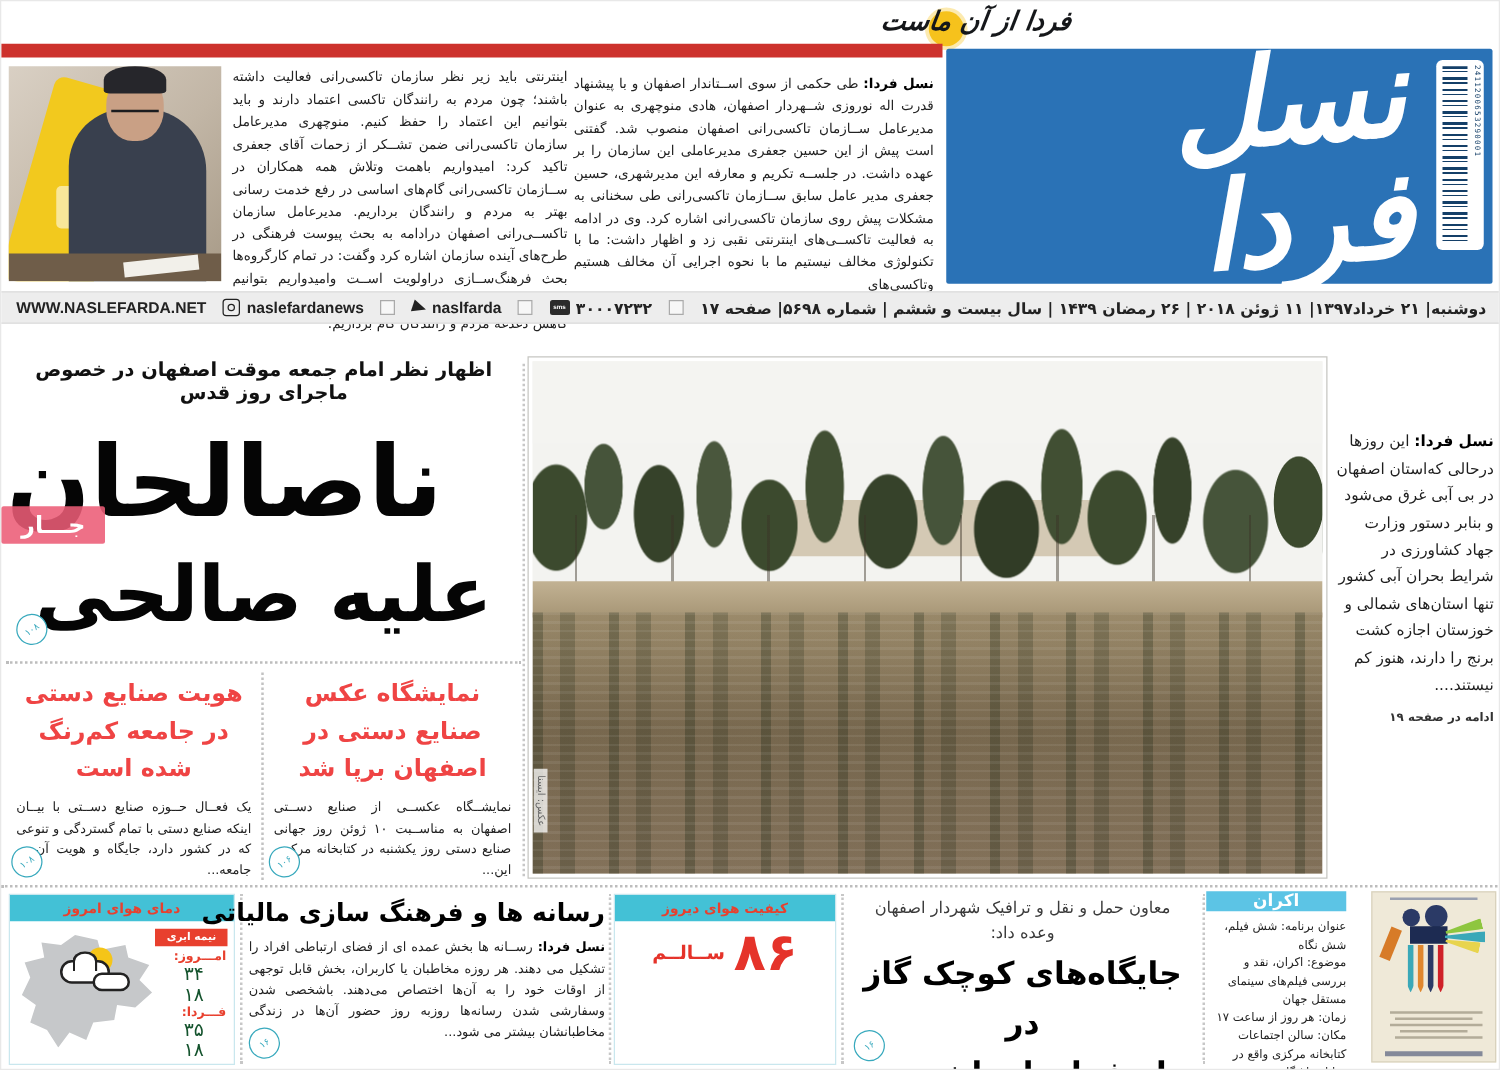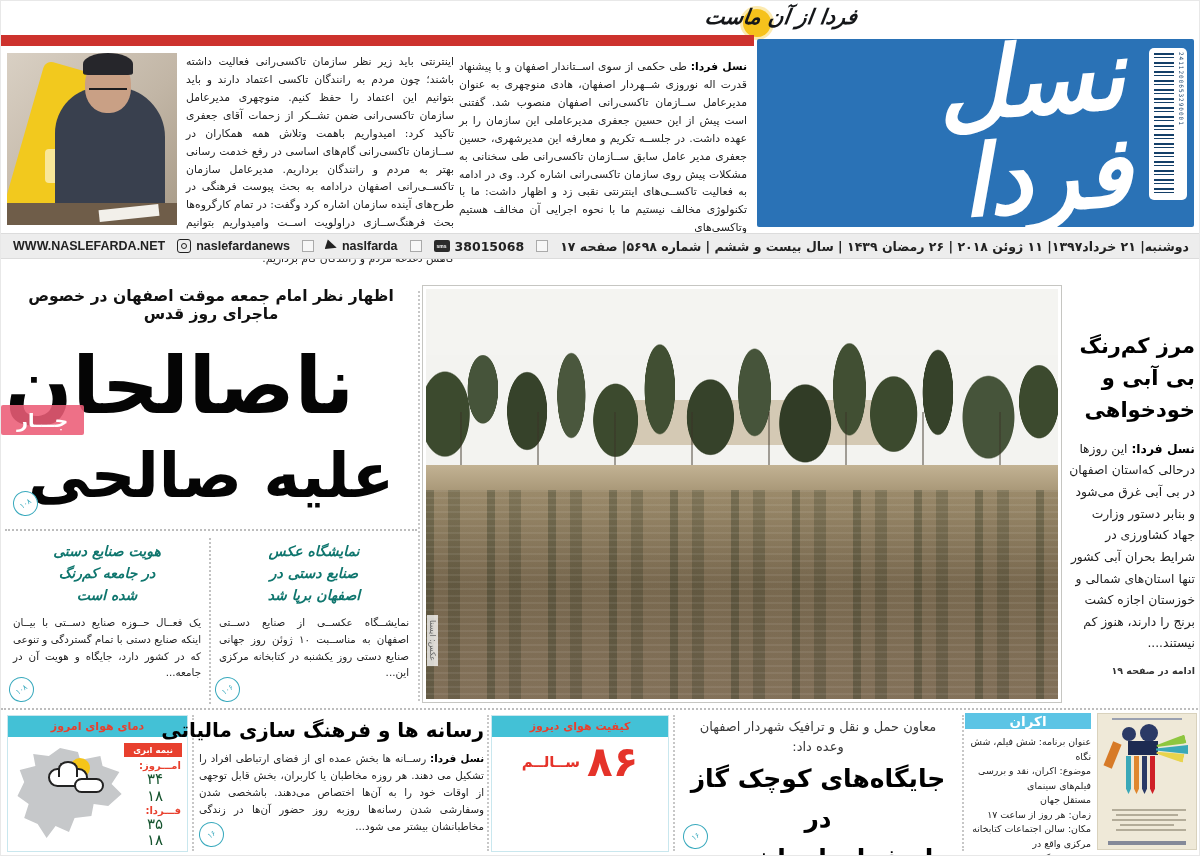--- a/index.html
+++ b/index.html
@@ -56,21 +56,21 @@
   .stamp{position:absolute;left:-4px;top:118px;background:rgba(236,92,118,.88);color:#fff;font-size:19px;font-weight:bold;padding:4px 16px;border-radius:2px;z-index:3;}
   .code{width:23px;height:23px;border:1.6px solid #38a9bd;border-radius:50%;color:#38a9bd;font-size:7.5px;display:flex;align-items:center;justify-content:center;transform:rotate(-35deg);background:#fff;}
   .lead-code{position:absolute;left:8px;top:204px;}
 
   .dot-h{border-top:2px dotted #bdbdbd;height:0;}
   .dot-v{border-left:2px dotted #c7c7c7;width:0;}
 
   .substories{left:4px;top:537px;width:412px;height:166px;display:flex;}
   .substory{width:50%;box-sizing:border-box;padding:2px 8px 0;position:relative;}
   .substory + .substory{border-right:2px dotted #c2c2c2;}
-  .substory .t{text-align:center;font-size:14px;font-weight:bold;line-height:1.58;color:#0f766e;font-style:italic;}
+  .substory .t{text-align:center;font-size:19px;font-weight:bold;line-height:1.58;color:#ef4444;}
   .substory .b{margin-top:8px;font-size:10.3px;line-height:1.62;text-align:justify;color:#222;}
   .sub-code{position:absolute;left:4px;bottom:2px;}
 
   .main-photo{left:421px;top:284px;width:640px;height:418px;background:#fff;border:1px solid #c6c6c2;box-sizing:border-box;padding:3px;}
   .scene{position:relative;width:100%;height:100%;overflow:hidden;background:#f3f3f0;}
   .sky{position:absolute;left:0;right:0;top:0;height:16%;background:#f4f4f1;}
   .wall{position:absolute;left:28%;top:27%;width:48%;height:11%;background:#c3b294;opacity:.65;}
   .trees{position:absolute;left:0;right:0;top:7%;height:38%;
     background:
       radial-gradient(42px 72px at 3% 62%,#3c4a2e 58%,transparent 60%),
@@ -132,21 +132,21 @@
   .aqi-band{display:inline-block;background:#0f57a5;color:#fff;font-family:"Liberation Sans",sans-serif;font-size:7px;font-weight:bold;letter-spacing:1px;padding:2.5px 9px;margin-top:2px;border-radius:1px;}
   .aqi-val{display:flex;align-items:center;justify-content:center;gap:7px;margin-top:4px;}
   .aqi-num{color:#e5332a;font-size:42px;font-weight:bold;line-height:1;}
   .aqi-status{color:#e5332a;font-size:15px;font-weight:bold;}
 
   .gas-story{left:676px;top:712px;width:282px;height:140px;}
   .gas-story .k{font-size:13px;color:#3a3a3a;text-align:center;margin-top:4px;line-height:1.5;}
   .gas-story .t{font-size:25px;font-weight:bold;text-align:center;line-height:1.6;margin-top:3px;color:#000;}
   .gas-code{position:absolute;left:6px;bottom:4px;}
 
-  .ekran{left:964px;top:712px;width:232px;height:139px;display:flex;gap:6px;}
+  .ekran{left:964px;top:712px;width:232px;height:139px;display:flex;gap:20px;}
   .poster{width:98px;height:135px;background:#efe9d8;border:1px solid #d9d2bd;position:relative;overflow:hidden;flex:none;}
   .p-top{position:absolute;left:14px;right:14px;top:4px;height:2px;background:#9aa0b0;}
   .p-reel1{position:absolute;left:24px;top:13px;width:14px;height:14px;border-radius:50%;background:#2b3a66;}
   .p-reel2{position:absolute;left:42px;top:10px;width:18px;height:18px;border-radius:50%;background:#2b3a66;}
   .p-body{position:absolute;left:30px;top:27px;width:30px;height:14px;background:#1d2b52;}
   .p-beam1{position:absolute;left:58px;top:24px;width:30px;height:9px;background:#8ec63f;transform:rotate(-14deg);clip-path:polygon(0 40%,100% 0,100% 100%,0 60%);}
   .p-beam2{position:absolute;left:58px;top:31px;width:32px;height:9px;background:#3aa8b8;clip-path:polygon(0 40%,100% 0,100% 100%,0 60%);}
   .p-beam3{position:absolute;left:58px;top:37px;width:28px;height:9px;background:#e8d44d;transform:rotate(12deg);clip-path:polygon(0 40%,100% 0,100% 100%,0 60%);}
   .p-ribbons{position:absolute;left:28px;top:42px;display:flex;gap:3px;}
   .p-ribbons div{width:5px;height:38px;clip-path:polygon(0 0,100% 0,100% 86%,50% 100%,0 86%);}
@@ -194,21 +194,21 @@
       <div class="mug-desk"></div>
       <div class="mug-paper"></div>
     </div>
   </div>
 
   <div class="abs dateline">
     <div class="date">دوشنبه| ۲۱ خرداد۱۳۹۷| ۱۱ ژوئن ۲۰۱۸ | ۲۶ رمضان ۱۴۳۹ | سال بیست و ششم | شماره ۵۶۹۸| صفحه ۱۷</div>
     <div class="sq"></div>
     <div class="dl-group">
       <span class="sms-ic">sms</span>
-      <span>38015068</span>
+      <span>۳۰۰۰۷۲۳۲</span>
     </div>
     <div class="sq"></div>
     <div class="dl-group latin">
       <span class="tg-ic"></span>
       <span>naslfarda</span>
     </div>
     <div class="sq"></div>
     <div class="dl-group latin">
       <span class="ig-ic"></span>
       <span>naslefardanews</span>
@@ -250,23 +250,20 @@
       <div class="wall"></div>
       <div class="trees"></div>
       <div class="trunks"></div>
       <div class="bank"></div>
       <div class="water"></div>
       <div class="photo-caption">عکس: ایسنا</div>
     </div>
   </div>
 
   <div class="abs water-story">
-    <div class="t pre">مرز کم‌رنگ
-بی آبی و
-خودخواهی</div>
     <div class="b"><span class="lead-in">نسل فردا:</span> <span>این روزها درحالی که‌استان اصفهان در بی آبی غرق می‌شود و بنابر دستور وزارت جهاد کشاورزی در شرایط بحران آبی کشور تنها استان‌های شمالی و خوزستان اجازه کشت برنج را دارند، هنوز کم نیستند....</span></div>
     <div class="cont">ادامه در صفحه ۱۹</div>
   </div>
 
   <div class="abs dot-h" style="left:0;top:707px;width:1200px;"></div>
   <div class="abs dot-v" style="left:191px;top:714px;height:136px;"></div>
   <div class="abs dot-v" style="left:486px;top:714px;height:136px;"></div>
   <div class="abs dot-v" style="left:672px;top:714px;height:136px;"></div>
   <div class="abs dot-v" style="left:961px;top:714px;height:136px;"></div>
 

